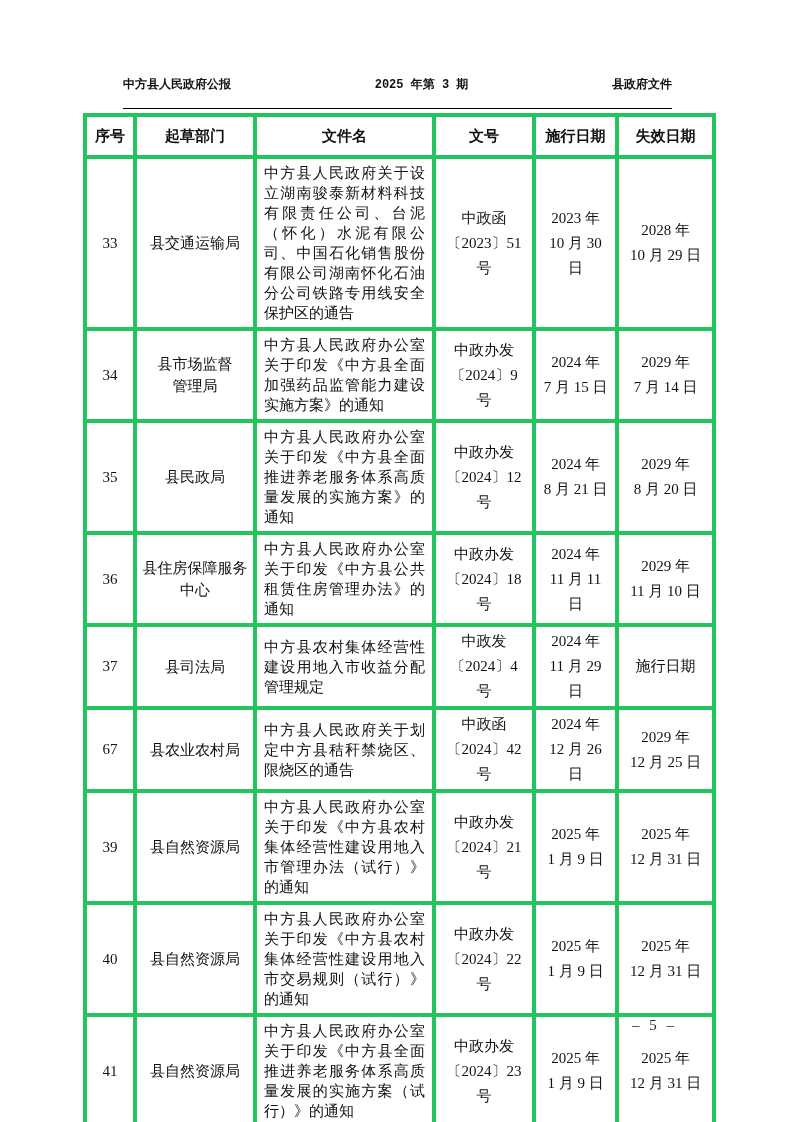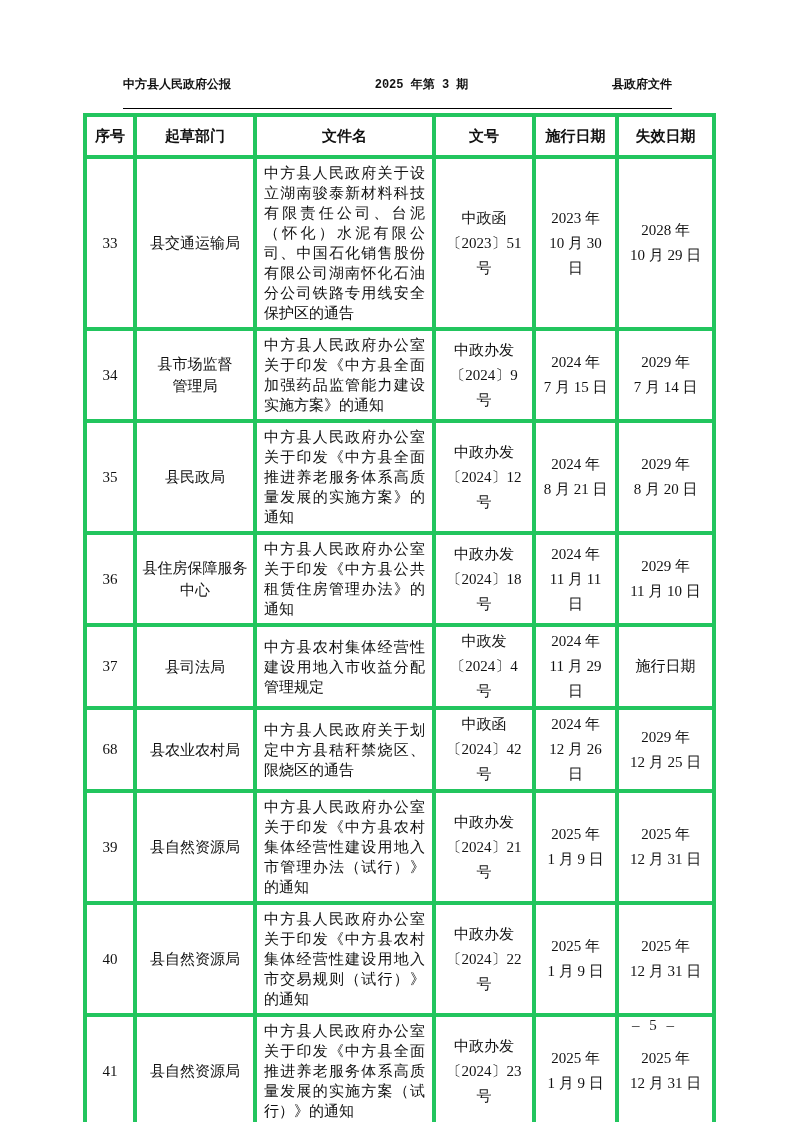--- a/index.html
+++ b/index.html
@@ -135,21 +135,21 @@
     <td class="c-dept">县司法局</td>
     <td class="c-title">中方县农村集体经营性建设用地入市收益分配管理规定</td>
     <td class="c-docno">中政发
 〔2024〕4 号</td>
     <td class="c-date">2024 年
 11 月 29 日</td>
     <td class="c-date">施行日期</td>
   </tr>
 
   <tr>
-    <td class="c-no">68</td>
+    <td class="c-no">67</td>
     <td class="c-dept">县农业农村局</td>
     <td class="c-title">中方县人民政府关于划定中方县秸秆禁烧区、限烧区的通告</td>
     <td class="c-docno">中政函
 〔2024〕42 号</td>
     <td class="c-date">2024 年
 12 月 26 日</td>
     <td class="c-date">2029 年
 12 月 25 日</td>
   </tr>
 

